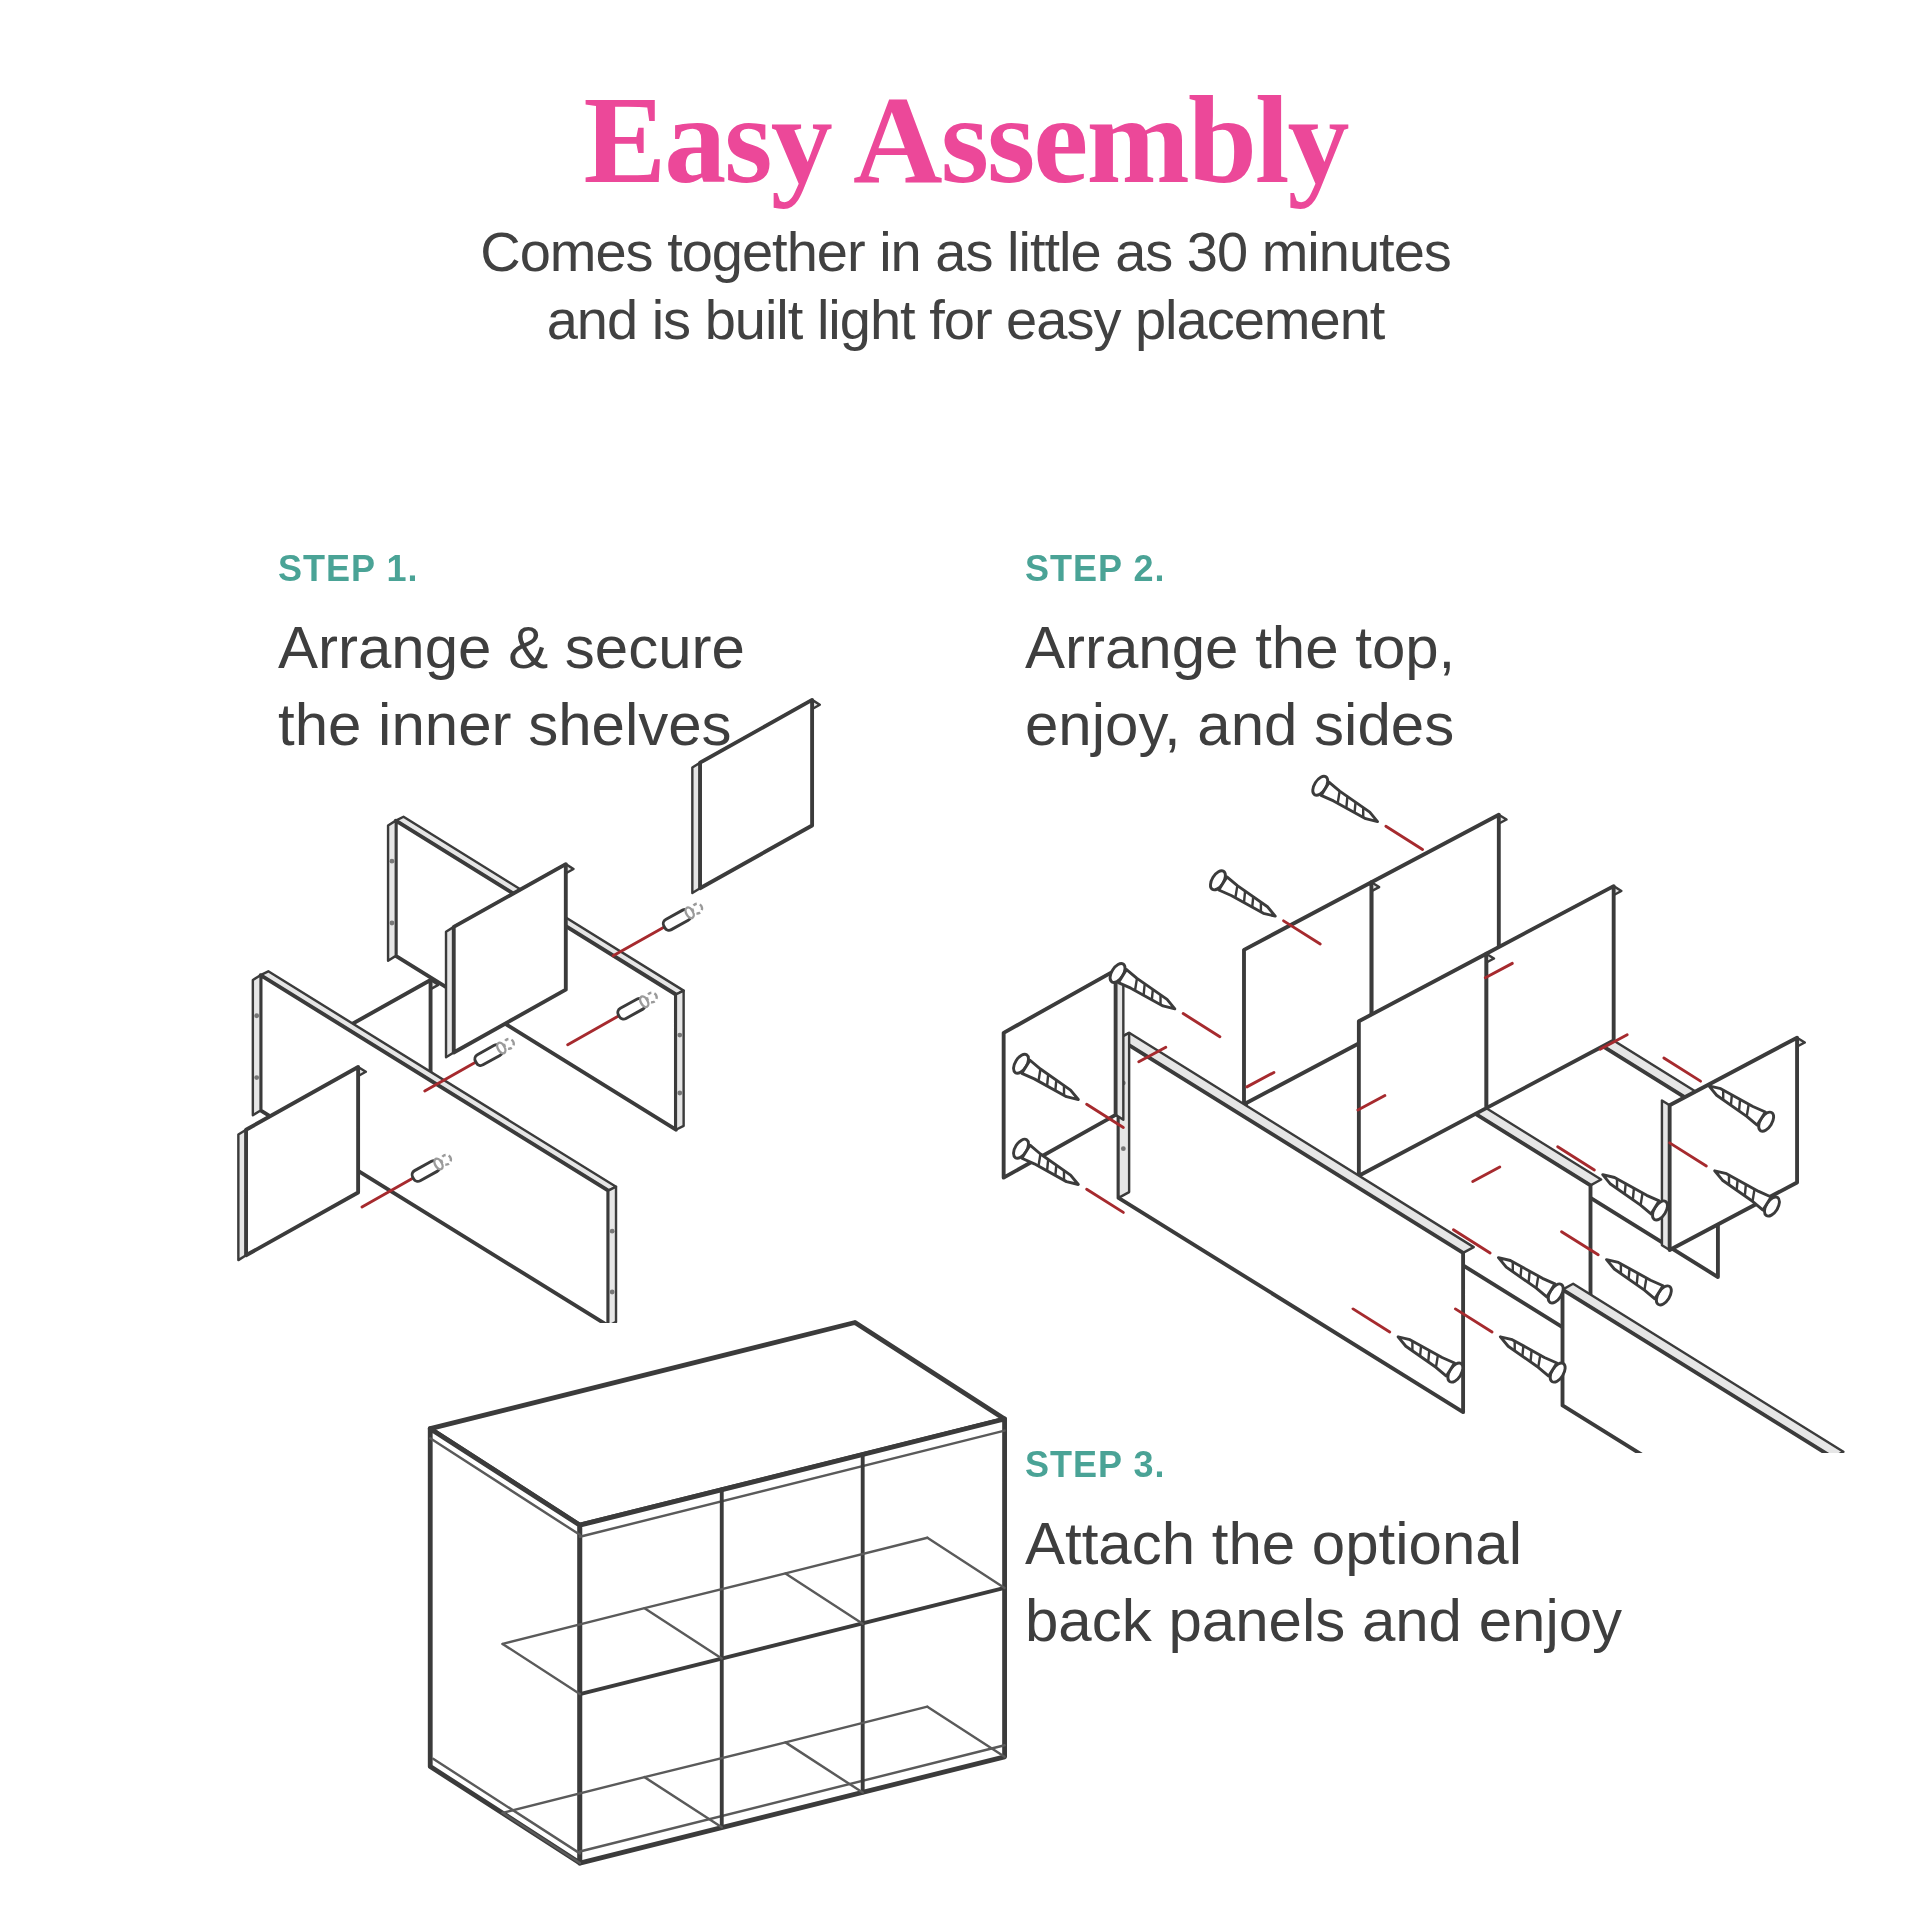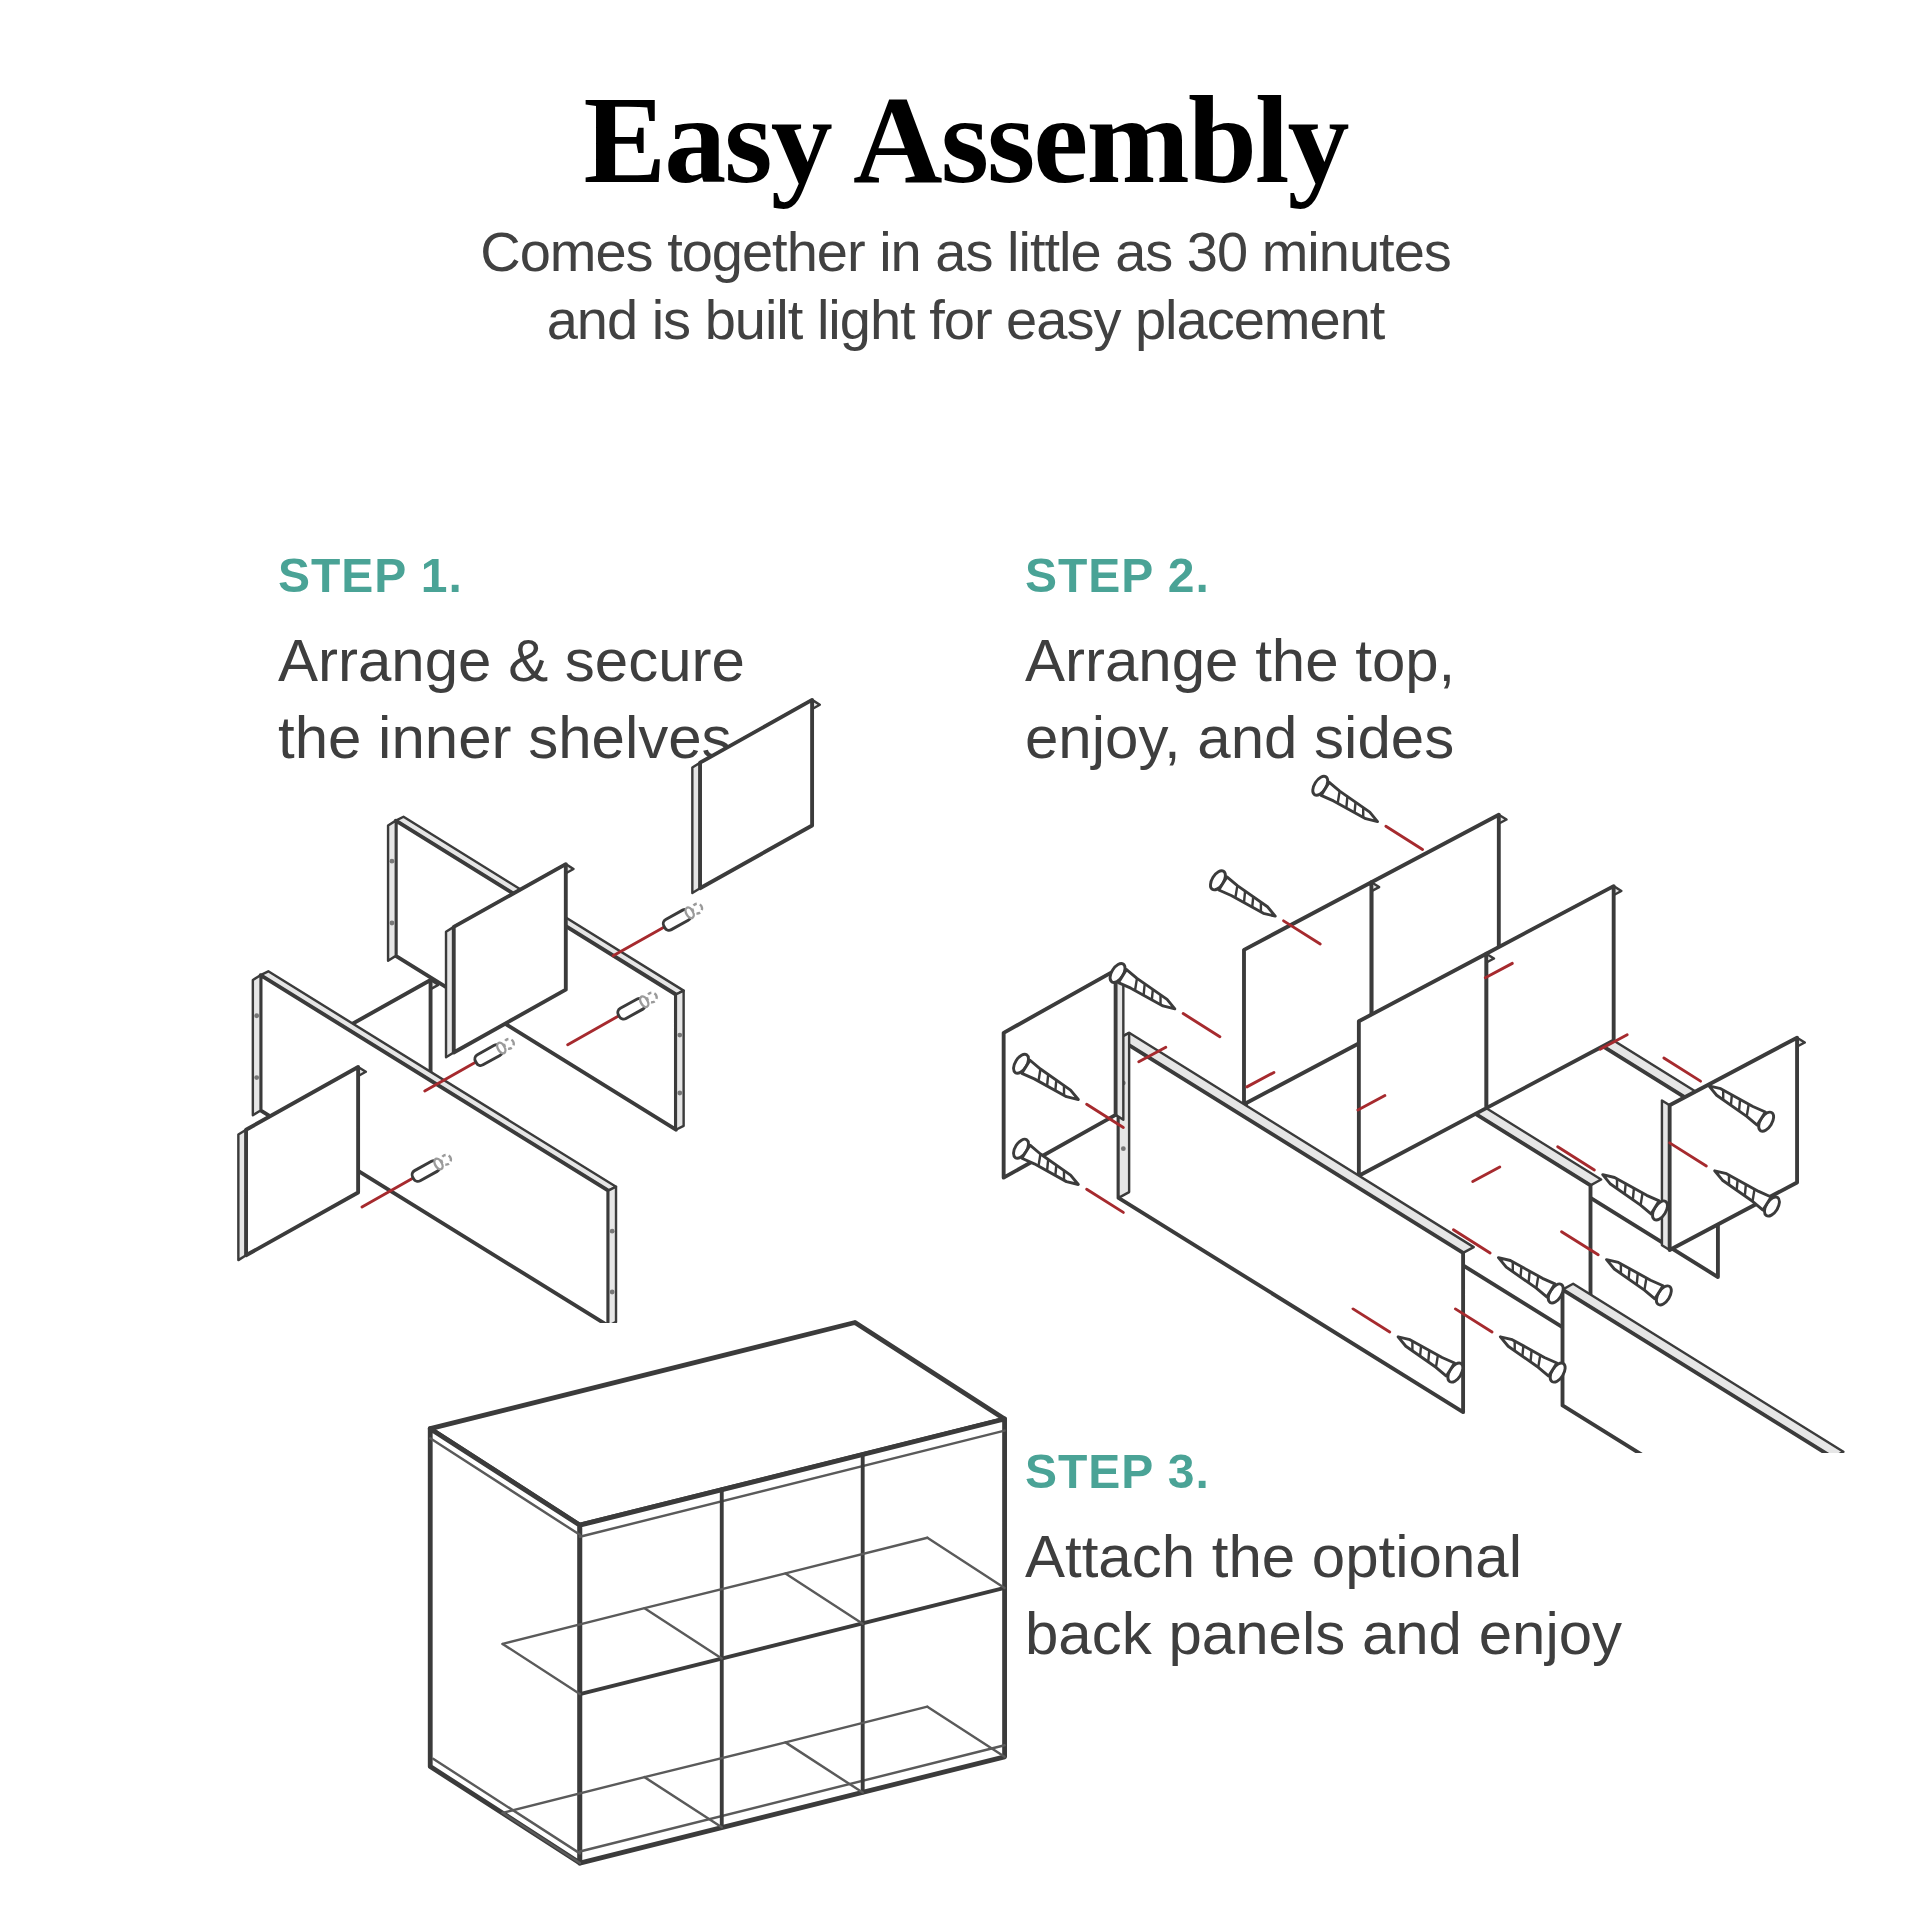--- a/index.html
+++ b/index.html
@@ -3,30 +3,30 @@
 <meta charset="utf-8">
 <style>
   html,body{margin:0;padding:0;background:#ffffff;}
   .canvas{
     position:relative;width:1931px;height:1931px;background:#ffffff;
     font-family:"Liberation Sans",sans-serif;overflow:hidden;
   }
   .page-title{
     position:absolute;top:70px;left:0;width:1931px;text-align:center;
     font-family:"Liberation Serif","DejaVu Serif",serif;font-weight:bold;
-    font-size:124px;letter-spacing:-1.9px;color:#000000;margin:0;
+    font-size:124px;letter-spacing:-1.9px;color:#ec4899;margin:0;
   }
   .subtitle{
     position:absolute;top:218px;left:0;width:1931px;text-align:center;
     font-size:56px;line-height:68px;letter-spacing:-1px;color:#414141;
   }
   .step-text{position:absolute;}
   .step-label{
     font-family:"Liberation Sans",sans-serif;font-weight:bold;
-    font-size:48px;color:#4AA396;letter-spacing:1px;margin-bottom:19.3px;
+    font-size:36px;color:#4AA396;letter-spacing:1px;margin-bottom:19.3px;
   }
   .step-caption{
     font-family:Liberation Sans, sans-serif;
     font-size:60px;line-height:77px;color:#3E3E3E;
   }
   .illu{position:absolute;}
   svg{display:block;}
   .ln{stroke:#3B3B3B;stroke-linejoin:round;stroke-linecap:round;fill:none;}
   .face{fill:#FFFFFF;stroke:#3B3B3B;stroke-width:4;stroke-linejoin:round;}
   .edge{fill:#E6E6E6;stroke:#3B3B3B;stroke-width:2.5;stroke-linejoin:round;}

